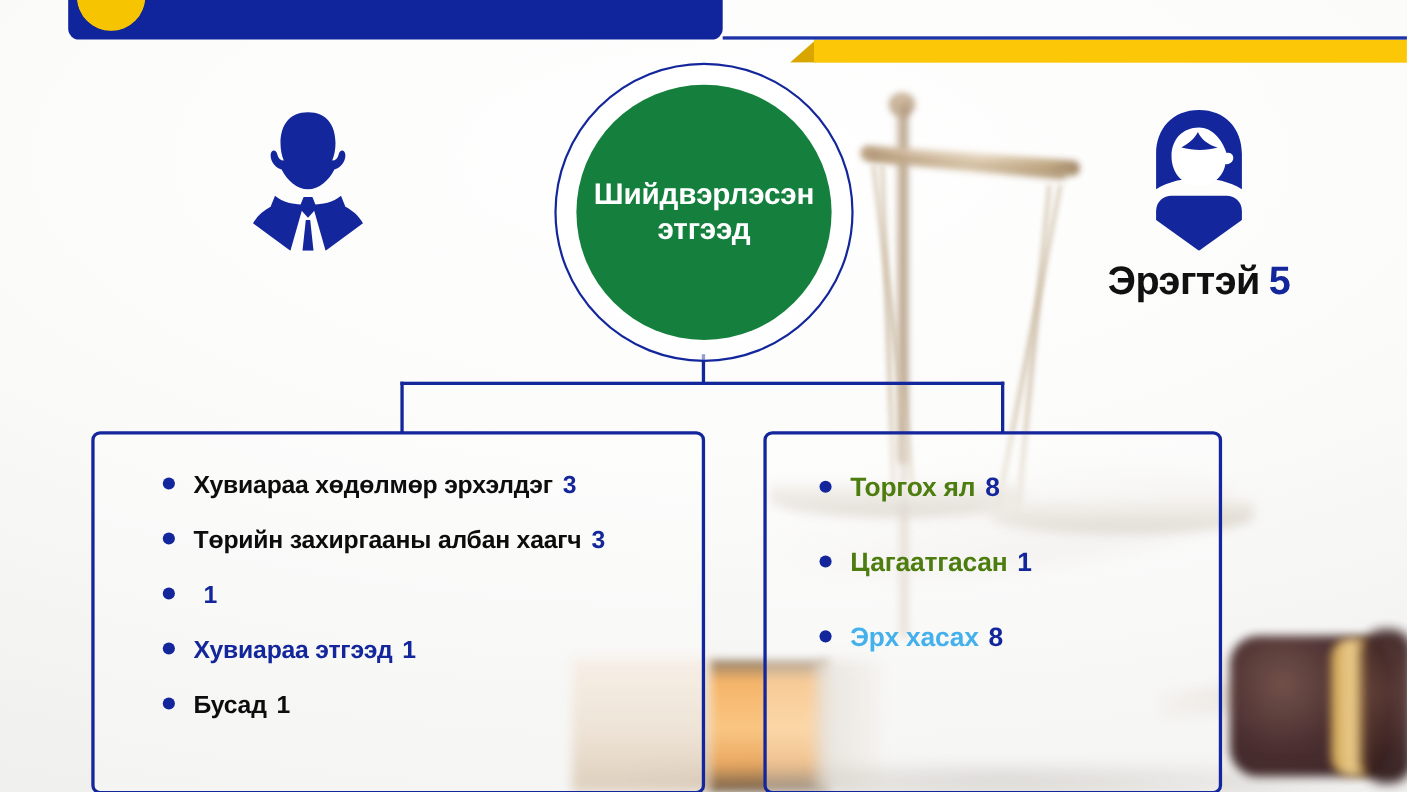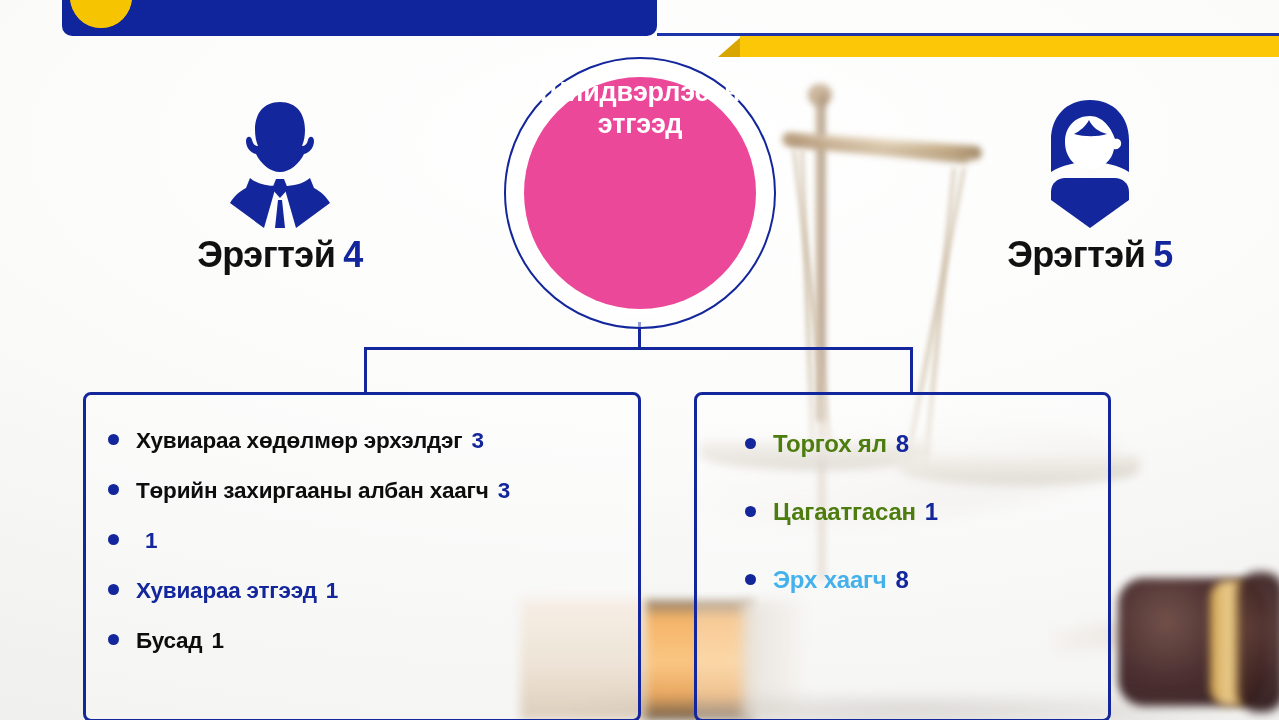--- a/index.html
+++ b/index.html
@@ -154,21 +154,21 @@
   
   .circle-wrap{
     position:absolute;left:504px;top:57px;width:272px;height:272px;z-index:8;
   }
   .circle-ring{
     position:absolute;inset:0;border-radius:50%;
     border:2px solid #13269B;background:rgba(255,255,255,.55);
   }
   .circle-core{
     position:absolute;left:20px;top:20px;right:20px;bottom:20px;border-radius:50%;
-    background:#ec4899;display:flex;align-items:flex-start;justify-content:center;
+    background:#15803d;display:flex;align-items:center;justify-content:center;
     box-shadow:0 0 0 5px #ffffff;
   }
   .circle-text{
     color:#fff;font-size:27px;font-weight:800;line-height:1.18;text-align:center;
     letter-spacing:-.2px;padding:0 14px;
   }
 
   
   .conn{position:absolute;background:#13269B;z-index:3;}
   .conn-stem{left:638px;top:322px;width:3px;height:28px;}
@@ -186,21 +186,21 @@
 
   ul.items{list-style:none;margin:0;padding:0;}
   ul.items li{
     display:flex;align-items:baseline;
     font-weight:800;white-space:nowrap;
   }
   .bullet{
     display:inline-block;width:11px;height:11px;border-radius:50%;
     background:#13269B;flex:0 0 auto;margin-right:17px;position:relative;top:-3px;
   }
-  .box-left ul.items{padding:33px 0 0 22px;}
+  .box-left ul.items{padding:33px 0 0 22px;margin-left:40px;}
   .box-left li{font-size:22.5px;margin-bottom:24px;letter-spacing:-.2px;}
   .box-right ul.items{padding:35px 0 0 48px;}
   .box-right li{font-size:24px;margin-bottom:40px;letter-spacing:-.2px;}
 
   .t-black{color:#0d0d0d;}
   .t-blue{color:#13269B;}
   .t-rust{color:#4d7c0f;}
   .t-sky{color:#44B1EC;}
   .num-blue{color:#13269B;margin-left:9px;}
   .num-black{color:#0d0d0d;margin-left:9px;}
@@ -259,23 +259,20 @@
       <svg width="120" height="132" viewBox="0 0 120 132" aria-hidden="true">
         <g fill="#13269B">
           <path d="M60 6 c-17 0 -25 12 -25 28 c0 6 1 11 3 16 c-3 0 -5 -2 -6 -6 c-1 -5 -6 -4 -6 1 c0 7 5 12 10 13 c5 10 14 18 24 18 s19 -8 24 -18 c5 -1 10 -6 10 -13 c0 -5 -5 -6 -6 -1 c-1 4 -3 6 -6 6 c2 -5 3 -10 3 -16 c0 -16 -8 -28 -25 -28z"></path>
           <path d="M26 92 c-6 3 -12 8 -16 15 l34 25 l12 -42 c-9 0 -19 -2 -26 -8 z"></path>
           <path d="M94 92 c6 3 12 8 16 15 l-34 25 l-12 -42 c9 0 19 -2 26 -8 z"></path>
           <path d="M56 83 l8 0 l4 10 l-8 9 l-8 -9 z"></path>
           <path d="M58 104 l4 0 l3 28 l-10 0 z"></path>
         </g>
       </svg>
     </div>
-    <div class="person-label">
-      <span>Эрэгтэй</span><span class="num">4</span>
-    </div>
   </div>
 
   <div class="person person-right">
     <div class="person-icon">
       <svg width="122" height="132" viewBox="0 0 122 132" aria-hidden="true">
         <g fill="#13269B">
           <path d="M61 4 c-24 0 -39 17 -39 40 l0 32 c11 -7 25 -10 39 -10 s28 3 39 10 l0 -32 c0 -23 -15 -40 -39 -40z"></path>
           <path d="M22 96 c0 -9 7 -14 14 -14 l50 0 c7 0 14 5 14 14 l0 8 l-39 28 l-39 -28 z"></path>
         </g>
         <path fill="#ffffff" d="M61 20 c-15 0 -25 11 -25 26 c0 16 11 27 25 27 c12 0 22 -8 24 -20 c3 1 6 -1 7 -4 c1 -4 -2 -7 -6 -6 c-4 -12 -13 -23 -25 -23z M45 38 c6 -3 12 -8 15 -14 c3 7 10 12 18 14 c-10 3 -22 3 -33 0z"></path>
@@ -337,19 +334,19 @@
         <span class="t-rust">Торгох ял</span>
         <span class="num-blue">8</span>
       </li>
       <li>
         <span class="bullet"></span>
         <span class="t-rust">Цагаатгасан</span>
         <span class="num-blue">1</span>
       </li>
       <li>
         <span class="bullet"></span>
-        <span class="t-sky">Эрх хаагч</span>
+        <span class="t-sky">Эрх хасах</span>
         <span class="num-blue">8</span>
       </li>
     </ul>
   </div>
 
 </div>
 
 </body></html>

